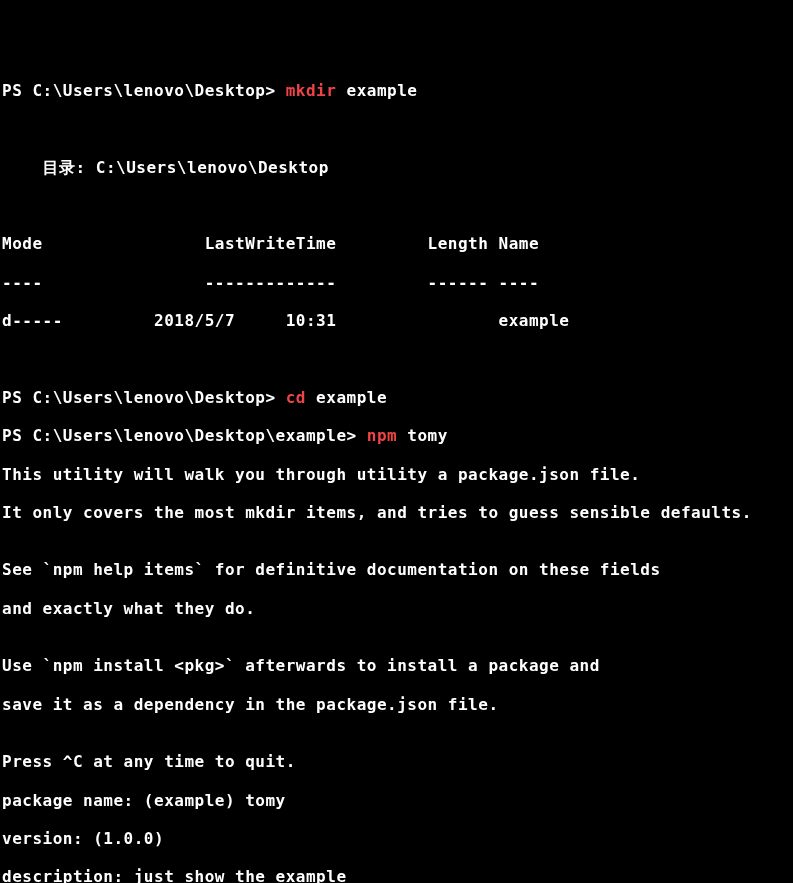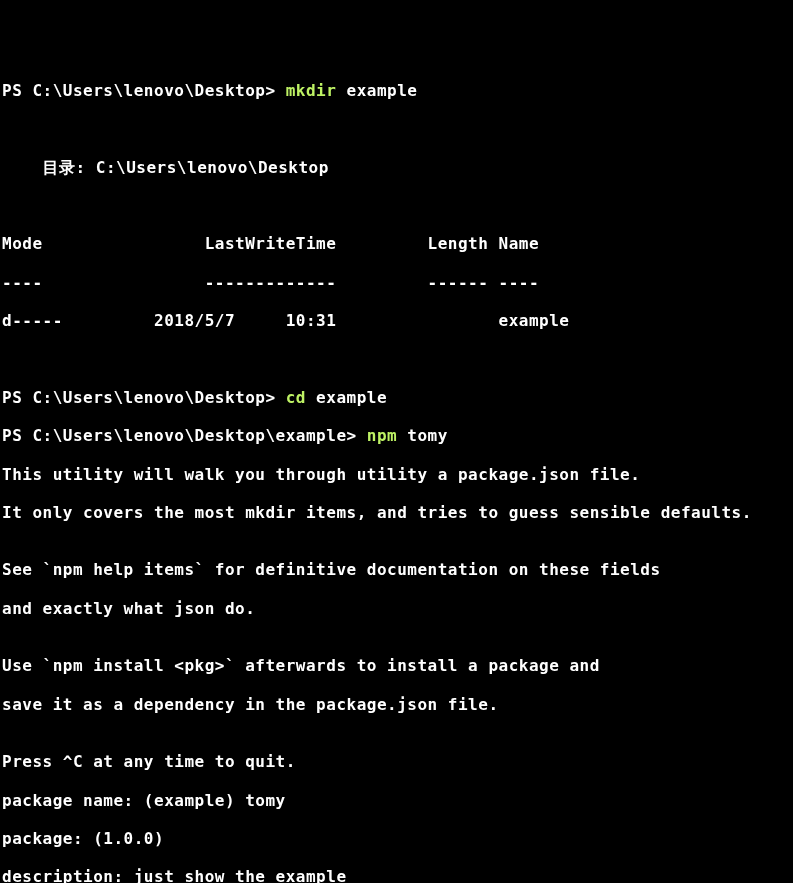--- a/index.html
+++ b/index.html
@@ -9,21 +9,21 @@
     font-size: 16px;
     font-weight: bold;
     margin: 0;
     padding: 4px 2px;
     width: 793px;
     box-sizing: border-box;
     white-space: pre;
     line-height: 1.2;
     letter-spacing: 0.5px;
   }
-  .yellow { color: #bef264; }
+  .yellow { color: #ef4444; }
   .blk { display: block; }
 </style>
 </head>
 <body>
 
 
 
 <span class="blk"><span>PS C:\Users\lenovo\Desktop&gt; </span><span class="yellow">mkdir</span><span> example</span></span>
 <span class="blk"></span>
 <span class="blk"></span>
@@ -34,28 +34,28 @@
 <span class="blk">----                -------------         ------ ----</span>
 <span class="blk">d-----         2018/5/7     10:31                example</span>
 <span class="blk"></span>
 <span class="blk"></span>
 <span class="blk"><span>PS C:\Users\lenovo\Desktop&gt; </span><span class="yellow">cd</span><span> example</span></span>
 <span class="blk"><span>PS C:\Users\lenovo\Desktop\example&gt; </span><span class="yellow">npm</span><span> tomy</span></span>
 <span class="blk">This utility will walk you through utility a package.json file.</span>
 <span class="blk">It only covers the most mkdir items, and tries to guess sensible defaults.</span>
 <span class="blk"></span>
 <span class="blk">See `npm help items` for definitive documentation on these fields</span>
-<span class="blk">and exactly what json do.</span>
+<span class="blk">and exactly what they do.</span>
 <span class="blk"></span>
 <span class="blk">Use `npm install &lt;pkg&gt;` afterwards to install a package and</span>
 <span class="blk">save it as a dependency in the package.json file.</span>
 <span class="blk"></span>
 <span class="blk">Press ^C at any time to quit.</span>
 <span class="blk">package name: (example) tomy</span>
-<span class="blk">package: (1.0.0)</span>
+<span class="blk">version: (1.0.0)</span>
 <span class="blk">description: just show the example</span>
 
 
 
 
 
 
 
 <span class="blk"></span>
 

